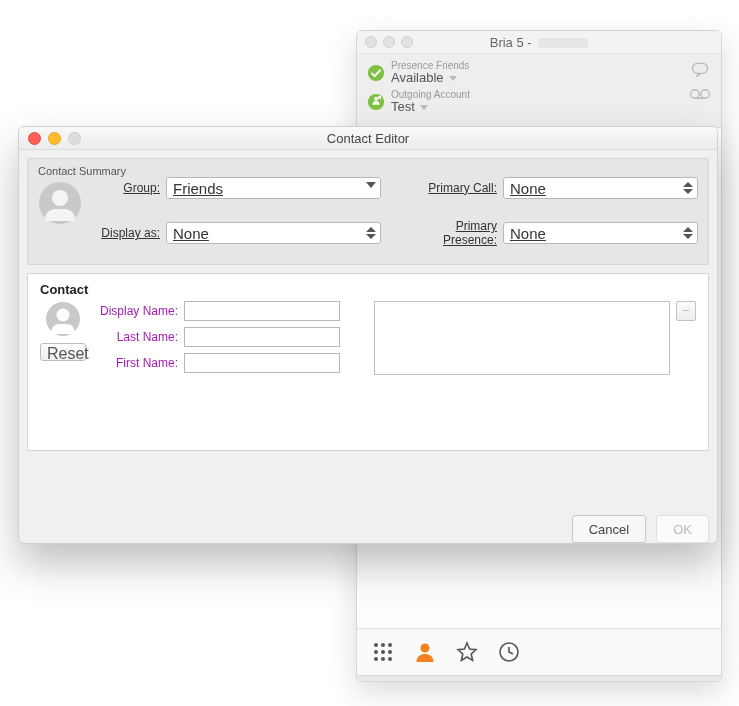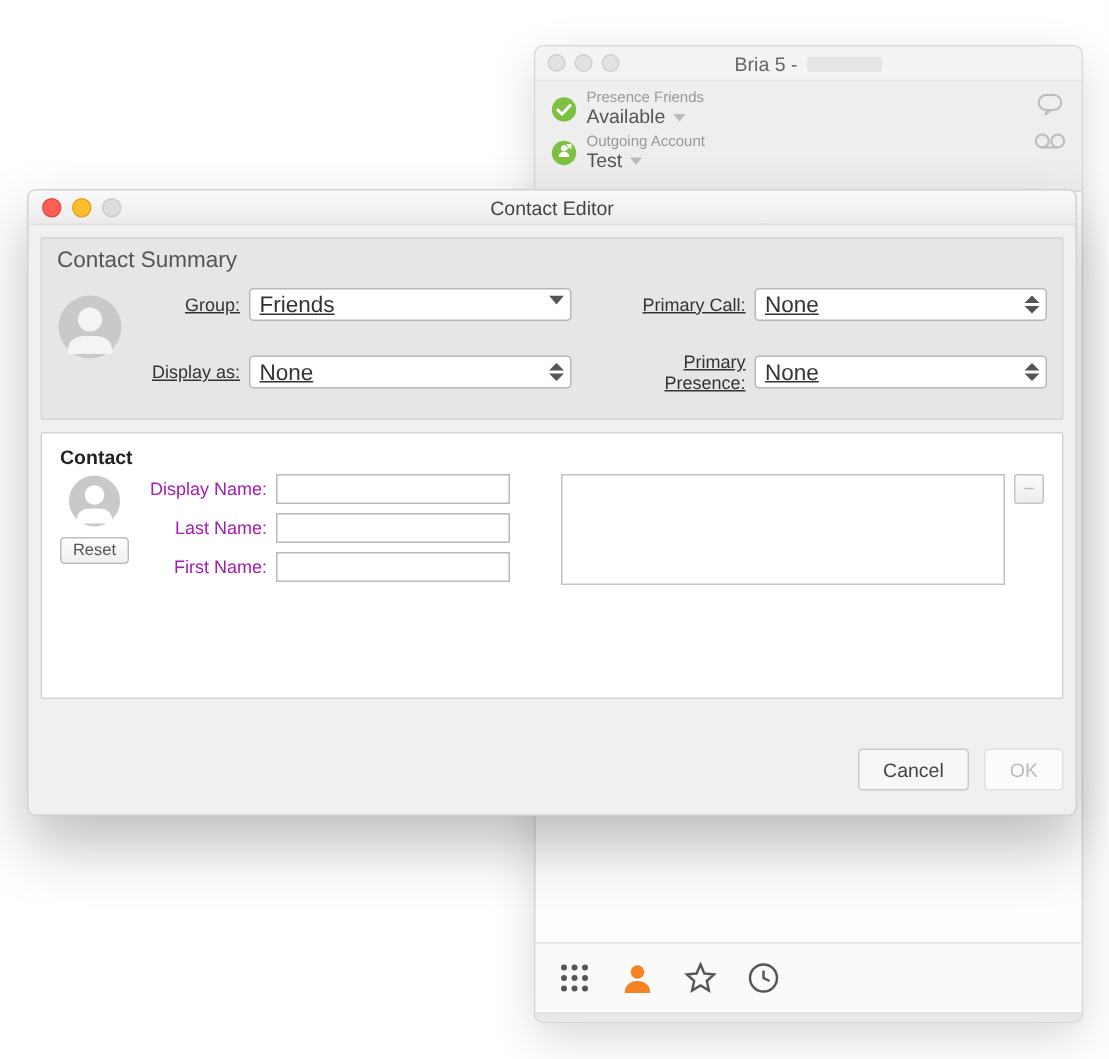--- a/index.html
+++ b/index.html
@@ -166,23 +166,23 @@
 
   
   .summary-panel {
     margin: 8px 8px 0 8px;
     background: #e6e6e6;
     border: 1px solid #d4d4d4;
     border-radius: 2px;
     padding: 6px 10px 16px 10px;
   }
   .summary-title {
-    font-size: 15px;
+    font-size: 11px;
     color: #555;
-    margin-bottom: 10px;
+    margin-bottom: 0;
   }
   .summary-grid {
     display: flex;
     gap: 10px;
     align-items: flex-start;
   }
   .avatar-big {
     width: 44px; height: 44px;
     flex: 0 0 44px;
     margin-top: 4px;
@@ -263,21 +263,21 @@
     flex-direction: column;
     align-items: center;
   }
   .avatar-small {
     width: 36px; height: 36px;
   }
   .reset-btn {
     margin-top: 6px;
     width: 46px;
     height: 18px;
-    font-size: 11px;
+    font-size: 16px;
     background: linear-gradient(#fdfdfd,#efefef);
     border: 1px solid #bcbcbc;
     border-radius: 3px;
     color: #555;
     cursor: pointer;
   }
   .name-fields {
     display: flex;
     flex-direction: column;
     gap: 6px;
@@ -355,21 +355,21 @@
     border: 1px solid #c2c2c2;
     background: #fff;
   }
 
   
   .dlg-footer {
     position: absolute;
     bottom: 0; left: 0; right: 0;
     height: 44px;
     display: flex;
-    align-items: flex-start;
+    align-items: flex-end;
     justify-content: flex-end;
     gap: 0;
     padding-right: 8px;
   }
   .btn {
     height: 28px;
     padding: 0 16px;
     border: 1px solid #c9c9c9;
     background: #fff;
     font-size: 13px;

